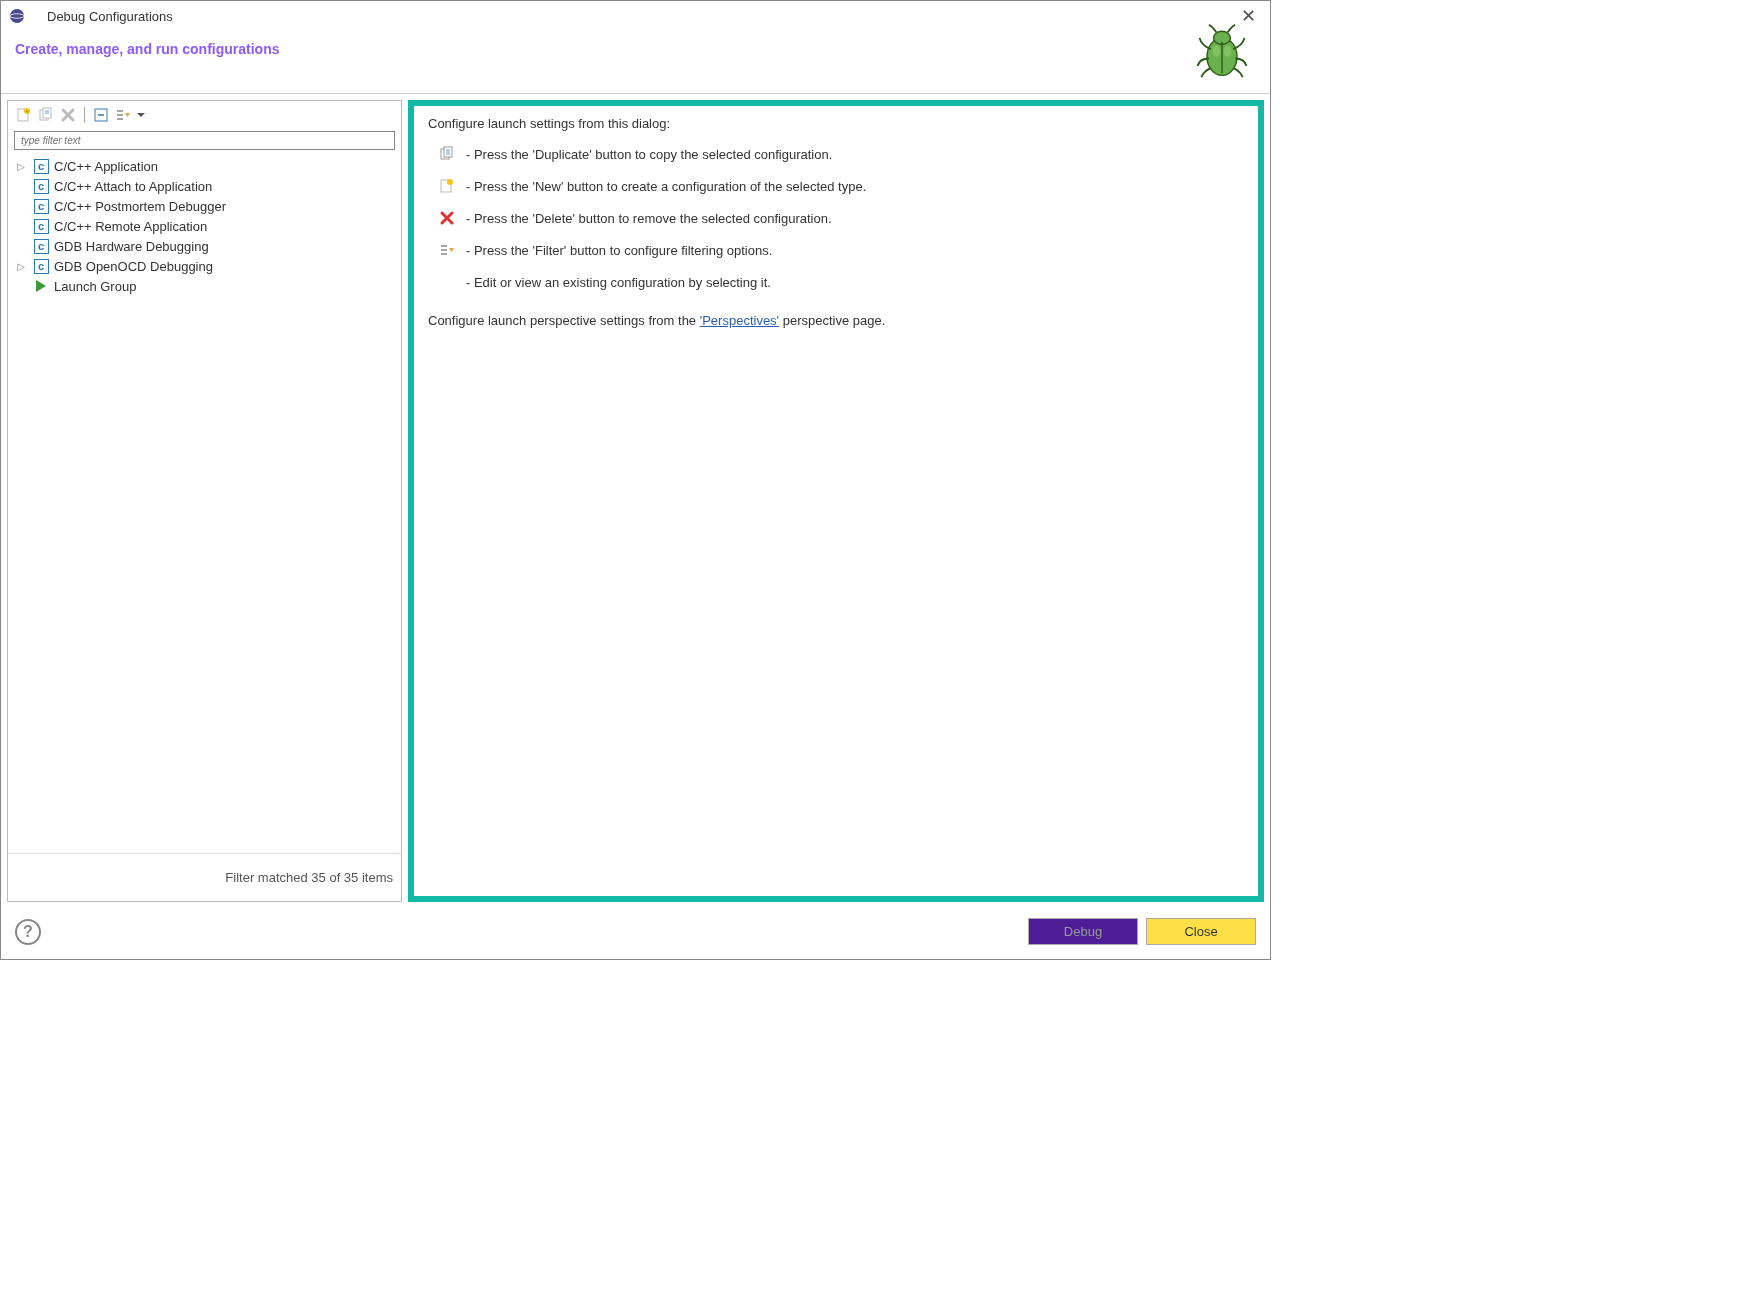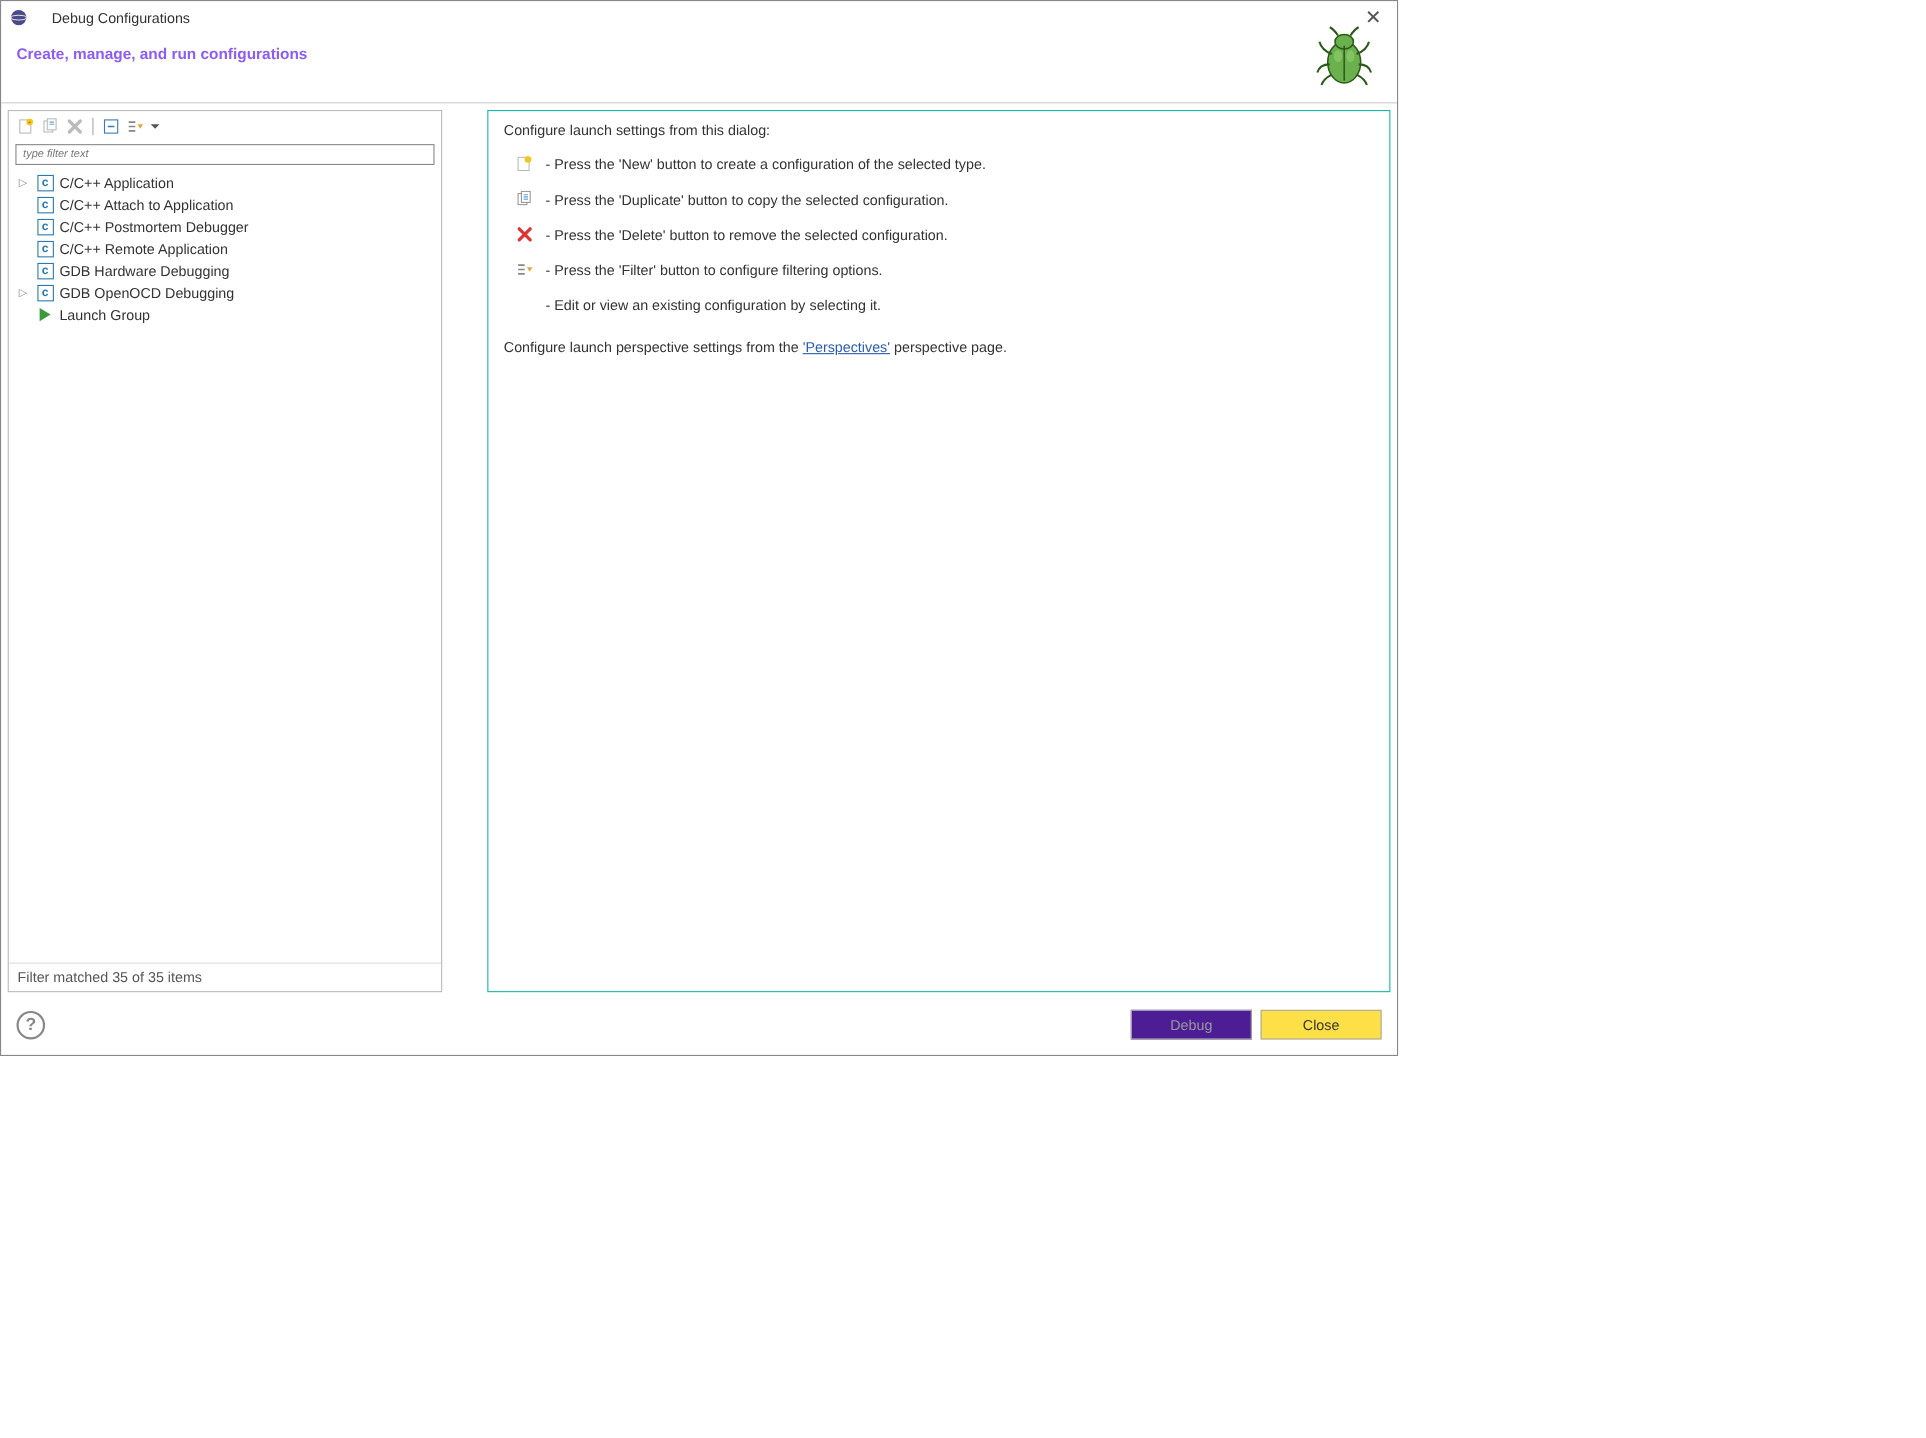--- a/index.html
+++ b/index.html
@@ -123,31 +123,31 @@
       text-align: center;
     }
     .play-tri {
       width: 0; height: 0;
       border-top: 6px solid transparent;
       border-bottom: 6px solid transparent;
       border-left: 10px solid #3a9a3a;
     }
     .tree-status {
       border-top: 1px solid #ddd;
-      padding: 5px 8px;
+      padding: 16px 8px;
       color: #555;
+      text-align: right;
     }
     .right-panel {
       flex: 1;
-      border: 1px solid #14b8a6;
+      border: 6px solid #14b8a6;
       padding: 10px 14px;
       display: flex;
       flex-direction: column;
       gap: 6px;
-      margin-left: 35px;
     }
     .help-line {
       display: flex;
       align-items: center;
       gap: 10px;
       padding: 4px 0 4px 10px;
     }
     .help-line .hicon {
       width: 18px; height: 18px;
       display: flex;
@@ -334,37 +334,37 @@
 
     <div class="tree-status">Filter matched 35 of 35 items</div>
   </div>
 
   <div class="right-panel">
     <div class="help-intro">Configure launch settings from this dialog:</div>
 
     <div class="help-line">
       <span class="hicon">
         <svg viewBox="0 0 16 16" width="16" height="16">
-          <rect x="2" y="2" width="10" height="12" fill="#fff" stroke="#bbb" stroke-width="1"></rect>
-          <circle cx="11" cy="4" r="3" fill="#f5c518"></circle>
-        </svg>
-      </span>
-      <span> - Press the 'New' button to create a configuration of the selected type.</span>
-    </div>
-    <div class="help-line">
-      <span class="hicon">
-        <svg viewBox="0 0 16 16" width="16" height="16">
           <rect x="2" y="3" width="8" height="10" fill="#fff" stroke="#999" stroke-width="1"></rect>
           <rect x="5" y="1" width="8" height="10" fill="#fff" stroke="#999" stroke-width="1"></rect>
           <line x1="7" y1="4" x2="11" y2="4" stroke="#6aa0d8" stroke-width="1"></line>
           <line x1="7" y1="6" x2="11" y2="6" stroke="#6aa0d8" stroke-width="1"></line>
           <line x1="7" y1="8" x2="11" y2="8" stroke="#6aa0d8" stroke-width="1"></line>
         </svg>
       </span>
       <span> - Press the 'Duplicate' button to copy the selected configuration.</span>
+    </div>
+    <div class="help-line">
+      <span class="hicon">
+        <svg viewBox="0 0 16 16" width="16" height="16">
+          <rect x="2" y="2" width="10" height="12" fill="#fff" stroke="#bbb" stroke-width="1"></rect>
+          <circle cx="11" cy="4" r="3" fill="#f5c518"></circle>
+        </svg>
+      </span>
+      <span> - Press the 'New' button to create a configuration of the selected type.</span>
     </div>
     <div class="help-line">
       <span class="hicon">
         <svg viewBox="0 0 16 16" width="16" height="16">
           <path d="M3 3 L13 13 M13 3 L3 13" stroke="#d33" stroke-width="3" stroke-linecap="round"></path>
         </svg>
       </span>
       <span> - Press the 'Delete' button to remove the selected configuration.</span>
     </div>
     <div class="help-line">

